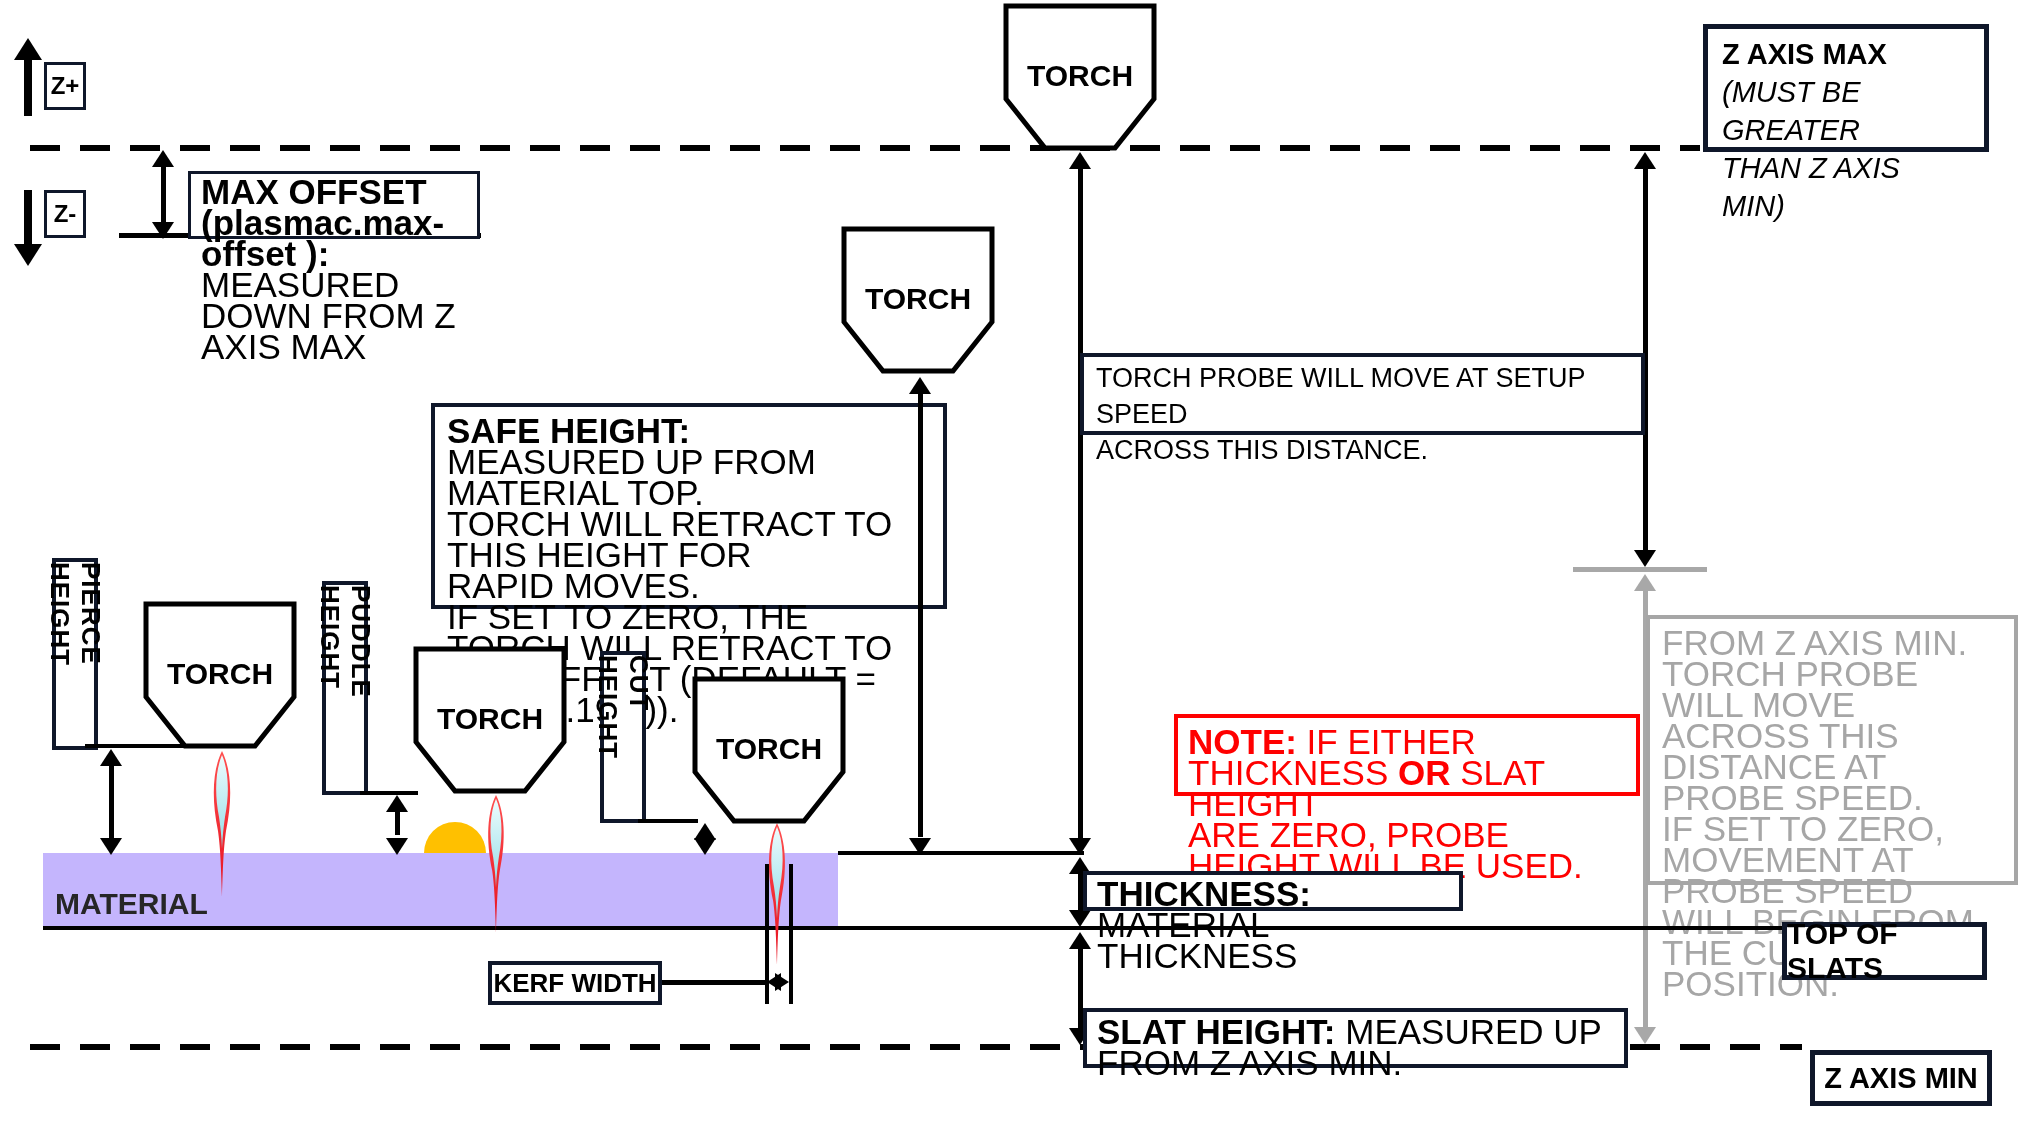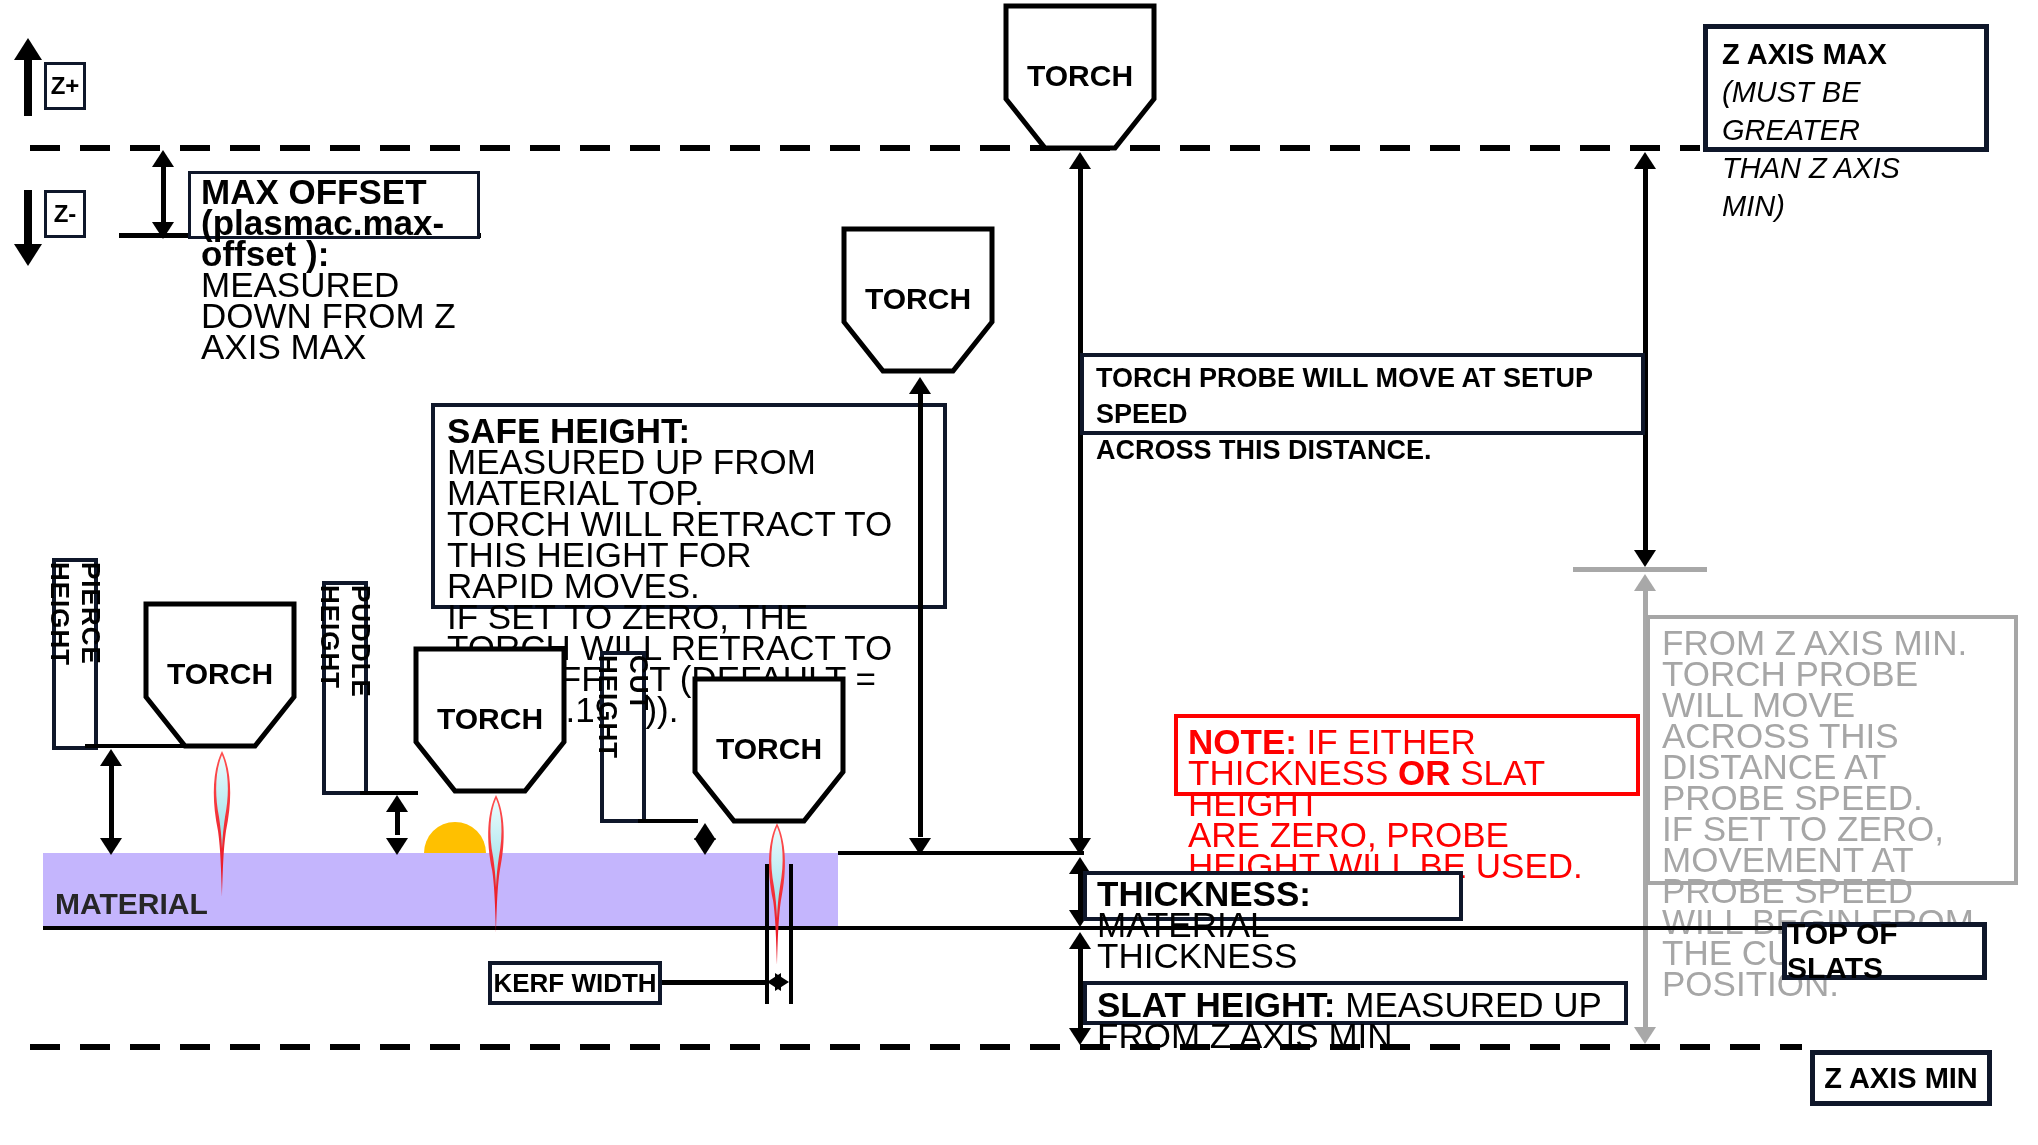--- a/index.html
+++ b/index.html
@@ -87,21 +87,21 @@
   <div class="ah down abs" style="left:1069px;top:838px;"></div>
 
   <div class="ah up abs" style="left:1634px;top:152px;"></div>
   <div class="vl" style="left:1643px;top:166px;height:388px;"></div>
   <div class="ah down abs" style="left:1634px;top:550px;"></div>
   <div class="hl" style="left:1573px;top:567px;width:134px;background:#a8a8a8;"></div>
   <div class="ah up abs" style="--c:#a8a8a8;left:1634px;top:574px;"></div>
   <div class="vl" style="left:1643px;top:588px;height:444px;background:#a8a8a8;"></div>
   <div class="ah down abs" style="--c:#a8a8a8;left:1634px;top:1027px;"></div>
 
-  <div class="box txt27" style="left:1080px;top:353px;width:565px;height:82px;padding:3px 12px;font-weight:bold;">
+  <div class="box txt27" style="left:1080px;top:353px;width:565px;height:82px;padding:3px 12px;">
     <div>TORCH PROBE WILL MOVE AT SETUP SPEED</div>
     <div>ACROSS THIS DISTANCE.</div>
   </div>
 
   <div class="box txt26" style="left:403px;top:403px;width:516px;height:206px;padding:8px 12px;margin-left:28px;">
     <div class="b">SAFE HEIGHT:</div>
     <div>MEASURED UP FROM MATERIAL TOP.</div>
     <div>TORCH WILL RETRACT TO THIS HEIGHT FOR</div>
     <div>RAPID MOVES.</div>
     <div>IF SET TO ZERO, THE TORCH WILL RETRACT TO</div>
@@ -177,33 +177,33 @@
   <div class="box center" style="left:488px;top:961px;width:174px;height:44px;">
     <span class="b" style="font-size:26px;">KERF WIDTH</span>
   </div>
   <div class="hl" style="left:662px;top:980px;width:103px;"></div>
   <div class="ah left abs" style="left:767px;top:973px;"></div>
   <div class="ah right abs" style="left:775px;top:973px;"></div>
 
   <div class="ah up abs" style="left:1069px;top:857px;"></div>
   <div class="vl" style="left:1078px;top:869px;height:44px;"></div>
   <div class="ah down abs" style="left:1069px;top:910px;"></div>
-  <div class="box txt26" style="left:1083px;top:871px;width:380px;height:50px;padding:3px 10px;">
+  <div class="box txt26" style="left:1083px;top:871px;width:380px;height:40px;padding:3px 10px;">
     <span class="b">THICKNESS:</span><span>  MATERIAL THICKNESS</span>
   </div>
 
   <div class="hl" style="left:1082px;top:926px;width:700px;height:4px;"></div>
   <div class="box b5 center" style="left:1782px;top:922px;width:205px;height:58px;">
     <span class="b" style="font-size:30px;">TOP OF SLATS</span>
   </div>
 
   <div class="ah up abs" style="left:1069px;top:932px;"></div>
   <div class="vl" style="left:1078px;top:945px;height:86px;"></div>
   <div class="ah down abs" style="left:1069px;top:1028px;"></div>
-  <div class="box txt26" style="left:1083px;top:981px;width:545px;height:44px;padding:4px 10px;">
+  <div class="box txt26" style="left:1083px;top:1008px;width:545px;height:60px;padding:4px 10px;">
     <span class="b">SLAT HEIGHT:</span><span>  MEASURED UP FROM Z AXIS MIN.</span>
   </div>
 
   <div class="box b5 center" style="left:1810px;top:1050px;width:182px;height:56px;">
     <span class="b" style="font-size:29px;">Z AXIS MIN</span>
   </div>
 
   <div class="torch" style="left:1003px;top:3px;">
     <svg width="154" height="148">
         <polygon points="3,3 151,3 151,96 112,145 42,145 3,96" fill="#fff" stroke="#000" stroke-width="5"></polygon>

